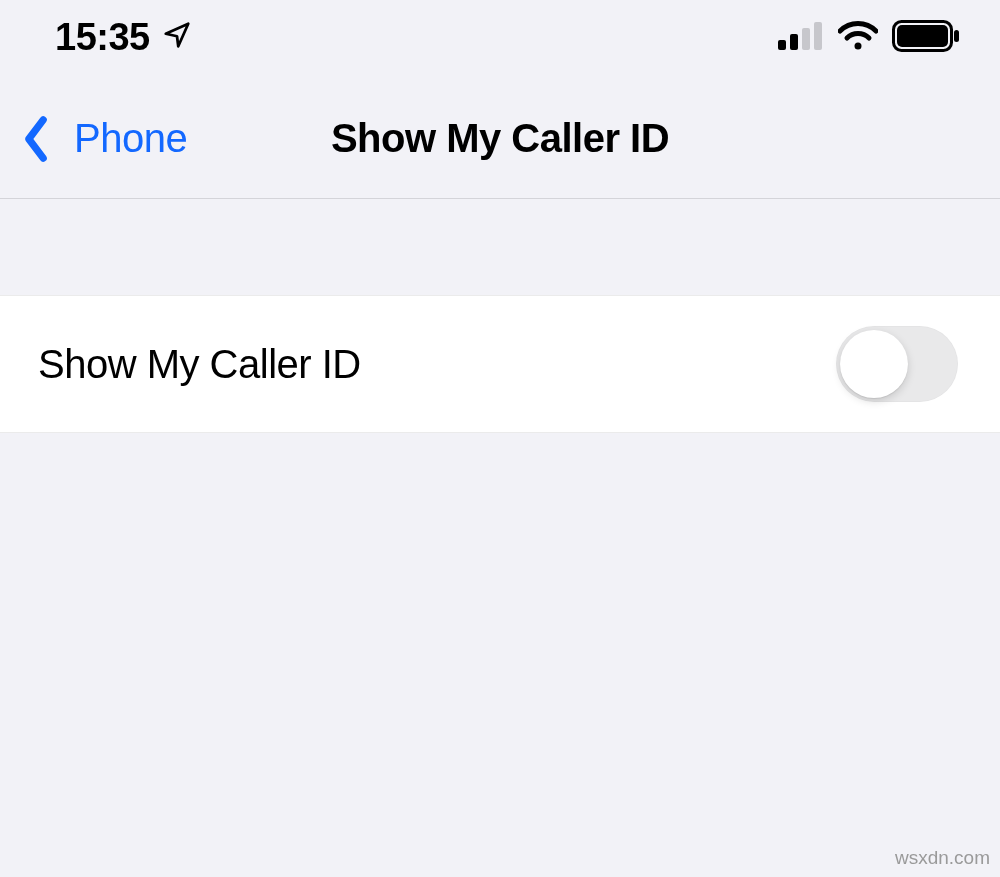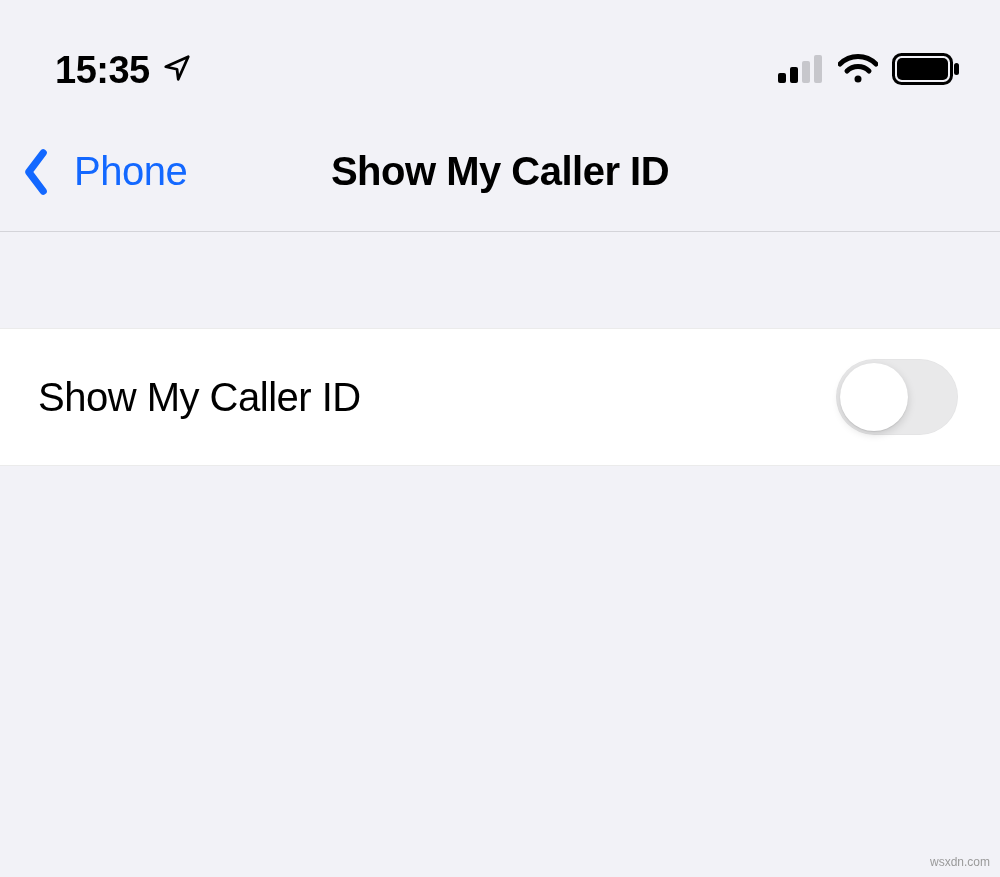--- a/index.html
+++ b/index.html
@@ -16,21 +16,21 @@
       color: #000;
       position: relative;
       overflow: hidden;
     }
 
     
     .status-bar {
       display: flex;
       justify-content: space-between;
       align-items: center;
-      padding: 49px 40px 20px 55px;
+      padding: 16px 40px 20px 55px;
     }
     .status-left {
       display: flex;
       align-items: center;
       gap: 12px;
       font-size: 38px;
       font-weight: 600;
       letter-spacing: -0.5px;
     }
     .status-right {
@@ -113,21 +113,21 @@
       background: #fff;
       border-radius: 50%;
       box-shadow: 0 3px 8px rgba(0,0,0,0.15), 0 1px 1px rgba(0,0,0,0.08);
     }
 
     
     .watermark {
       position: absolute;
       bottom: 8px;
       right: 10px;
-      font-size: 12px;
+      font-size: 19px;
       color: #9a9a9a;
       font-family: Arial, sans-serif;
       margin-left: 36px;
     }
   </style>
 </head>
 <body>
 
 <div class="status-bar">
   <div class="status-left">

